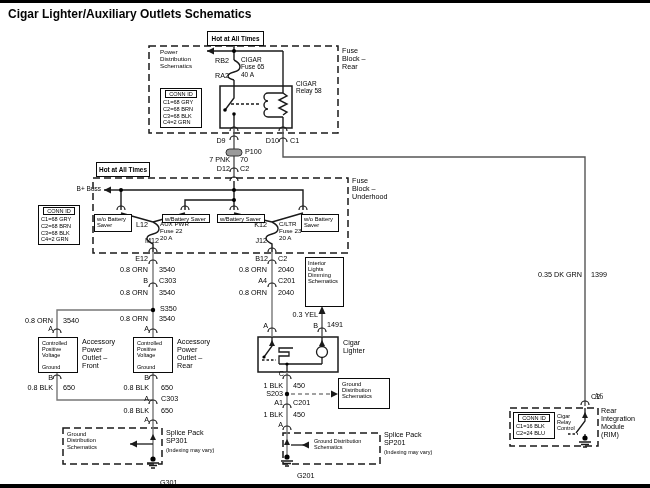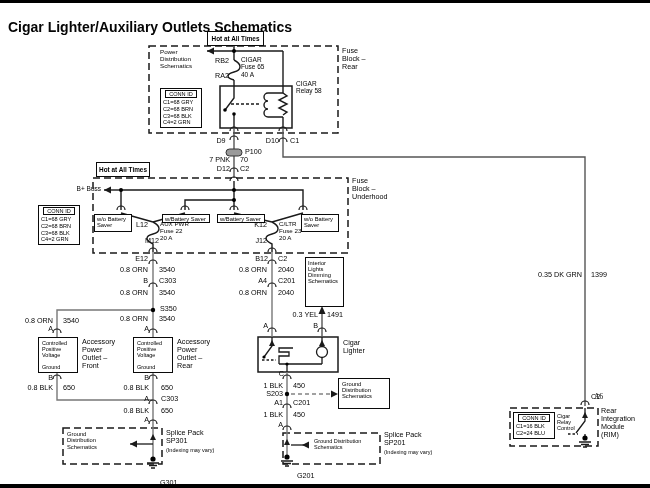--- a/index.html
+++ b/index.html
@@ -2,21 +2,21 @@
 <html><head>
 <meta charset="utf-8">
 <style>
   html,body{margin:0;padding:0;background:#fff;}
   .stage{position:relative;width:650px;height:488px;background:#ffffff;overflow:hidden;
          font-family:"Liberation Sans","DejaVu Sans",sans-serif;color:#000;}
   .bar{position:absolute;left:0;width:650px;background:#000;}
   .lb{position:absolute;font-size:7.2px;line-height:1.12;white-space:pre-line;color:#050505;}
   .ra{text-align:right;}
   .bold{font-weight:bold;}
-  .t9{font-size:14px;margin-top:12px;}
+  .t9{font-size:12px;}
   .t65{font-size:6.5px;}
   .t62{font-size:6.2px;}
   .t58{font-size:5.8px;}
   .t55{font-size:5.5px;}
   .hotbox{position:absolute;border:1.5px solid #0a0a0a;background:#fff;display:flex;
           align-items:center;justify-content:center;font-size:6.4px;font-weight:bold;white-space:nowrap;}
   .sbox{position:absolute;border:1.3px solid #0a0a0a;background:#fff;box-sizing:border-box;}
   .connbox{position:absolute;border:1.4px solid #0a0a0a;background:#fff;box-sizing:border-box;padding:1px 2px;}
   .connhdr{border:1px solid #0a0a0a;text-align:center;font-size:5.6px;margin:0 2px 1px 2px;}
   .connrows{font-size:5.6px;line-height:1.22;white-space:pre-line;}
@@ -303,21 +303,21 @@
   <div class="lb ra" style="left:251px;top:277px;width:16px;">A4</div>
   <div class="lb" style="left:278px;top:277px;">C201</div>
   <div class="lb ra" style="left:231px;top:289px;width:36px;">0.8 ORN</div>
   <div class="lb" style="left:278px;top:289px;">2040</div>
   <div class="lb ra" style="left:259px;top:322px;width:9px;">A</div>
   <div class="sbox t58" style="left:305px;top:257px;width:39px;height:50px;padding:2px 2px;white-space:pre-line;">Interior
 Lights
 Dimming
 Schematics</div>
   <div class="lb ra" style="left:286px;top:311px;width:32px;">0.3 YEL</div>
-  <div class="lb" style="left:327px;top:311px;">1491</div>
+  <div class="lb" style="left:327px;top:321px;">1491</div>
   <div class="lb ra" style="left:309px;top:322px;width:9px;">B</div>
   <div class="lb" style="left:343px;top:339px;">Cigar
 Lighter</div>
 
   <div class="lb ra" style="left:275px;top:370px;width:9px;">C</div>
   <div class="lb ra" style="left:252px;top:382px;width:31px;">1 BLK</div>
   <div class="lb" style="left:293px;top:382px;">450</div>
   <div class="lb ra" style="left:256px;top:390px;width:27px;">S203</div>
   <div class="sbox t58" style="left:338px;top:378px;width:52px;height:31px;padding:2px 3px;white-space:pre-line;">Ground
 Distribution

